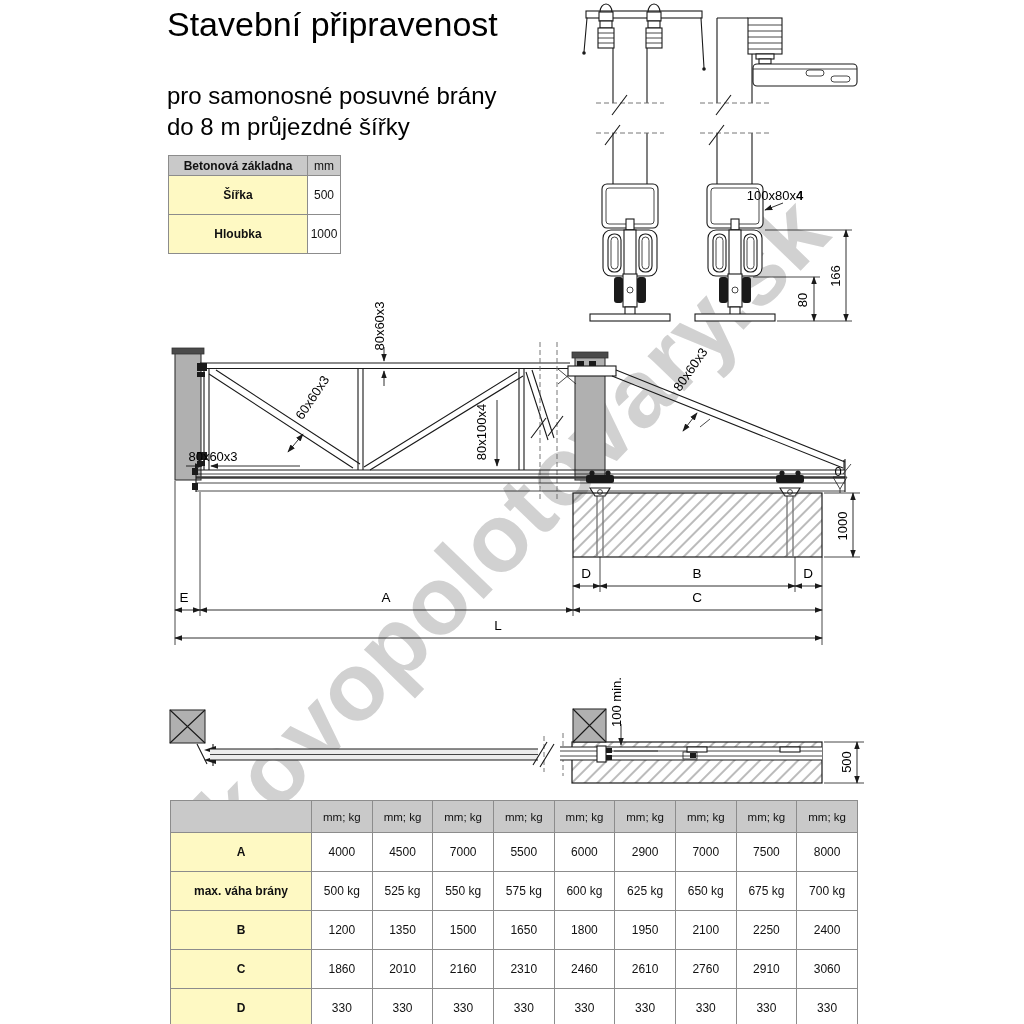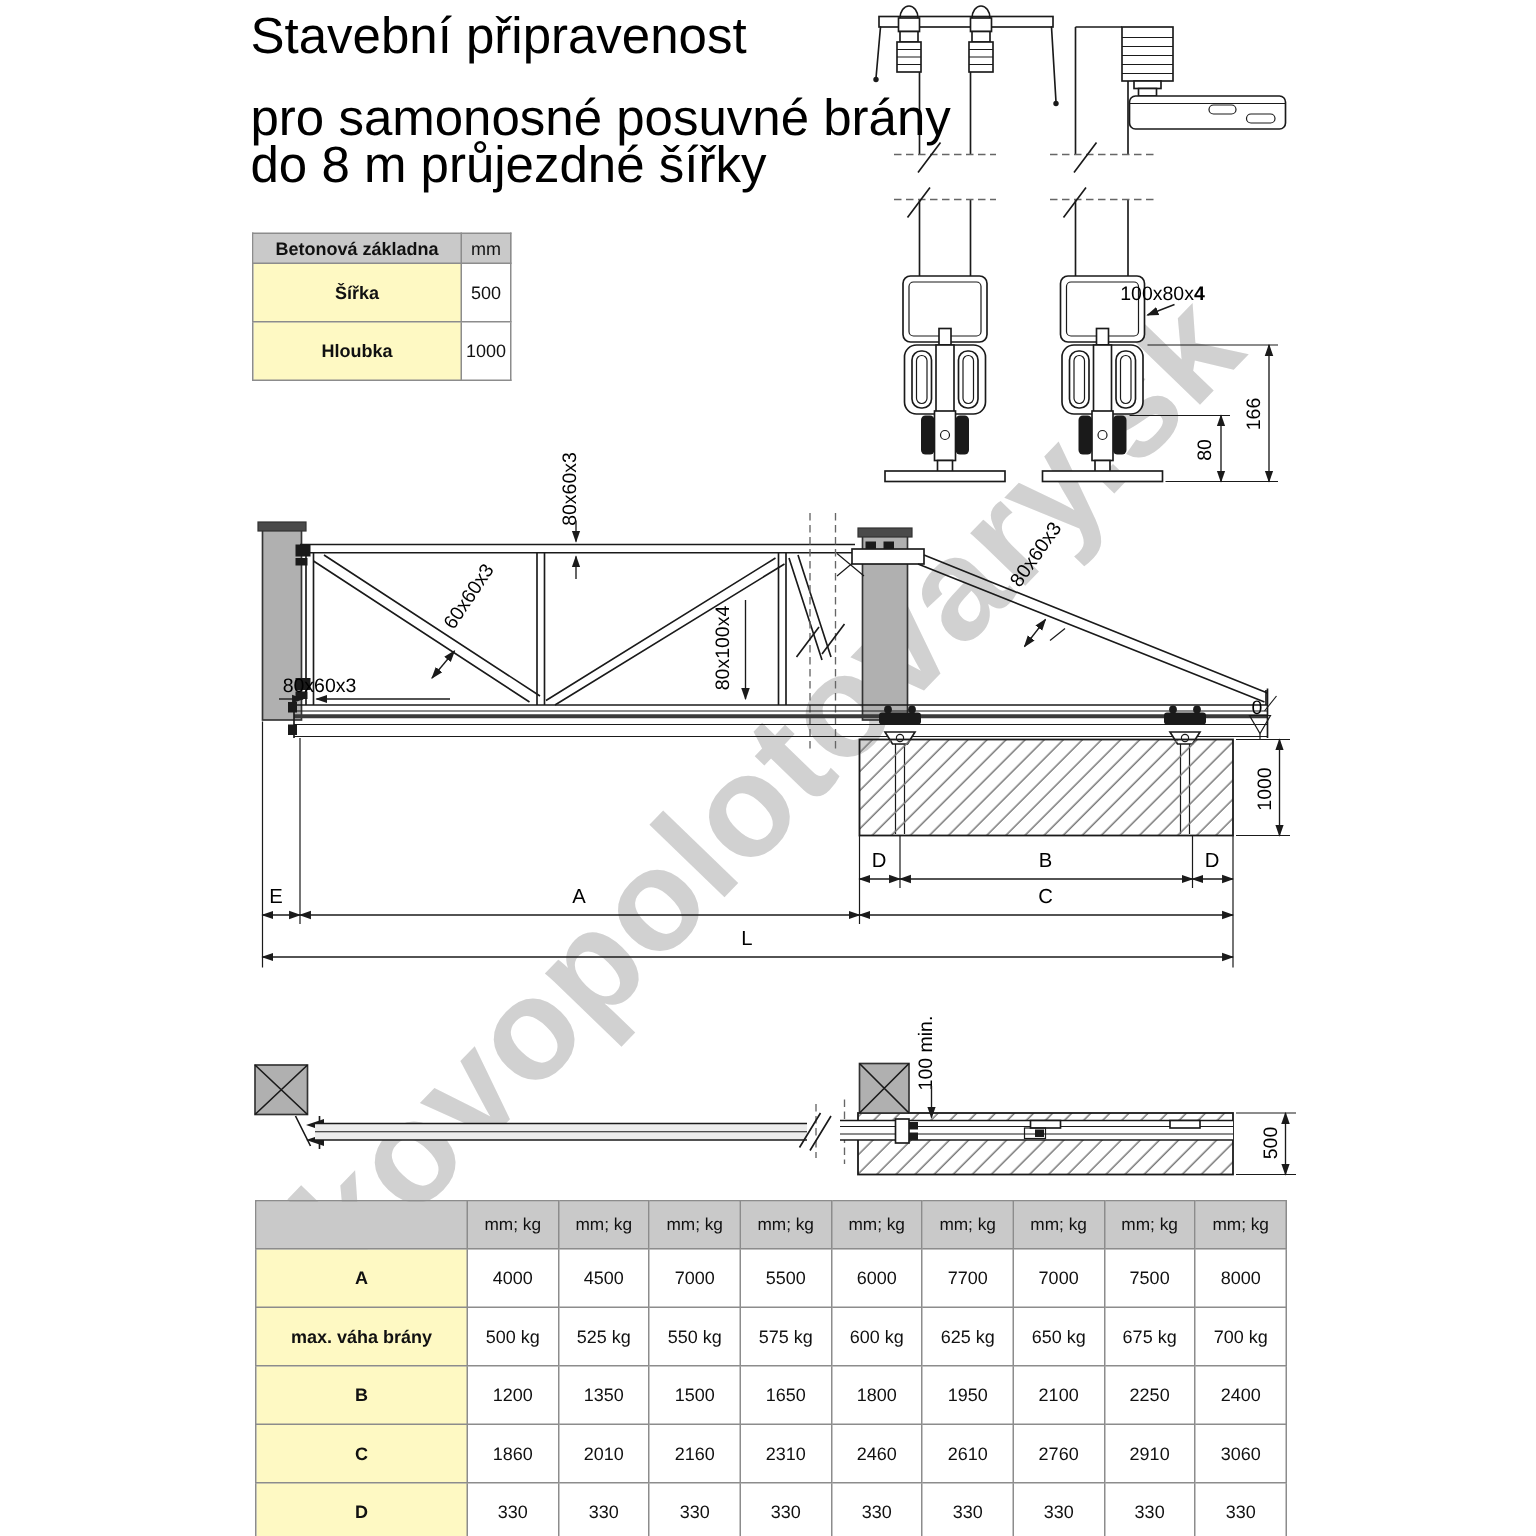--- a/index.html
+++ b/index.html
@@ -7,21 +7,21 @@
     position:relative; width:1024px; height:1024px; overflow:hidden;
     background:#fff; font-family:"Liberation Sans", sans-serif; color:#000;
   }
   .watermark {
     position:absolute; left:512px; top:522px; z-index:0;
     transform:translate(-50%,-50%) rotate(-46deg);
     font-size:96px; font-weight:bold; letter-spacing:1px;
     color:#b3b3b3; opacity:0.6; white-space:nowrap;
   }
   .title { position:absolute; left:167px; top:5px; z-index:2; font-size:34px; }
-  .subtitle { position:absolute; left:167px; top:64px; z-index:2; font-size:34px; line-height:31px; }
+  .subtitle { position:absolute; left:167px; top:80px; z-index:2; font-size:24px; line-height:31px; }
   .formulas { position:absolute; left:269px; top:658px; z-index:2; font-size:29px; line-height:35px; }
   svg#drawing { position:absolute; left:0; top:0; z-index:1; }
 
   .tbl { border-collapse:collapse; position:absolute; table-layout:fixed; z-index:3; }
   .tbl th, .tbl td { border:1px solid #8c8c8c; text-align:center; vertical-align:middle; padding:0; color:#111; }
   .tbl thead th { background:#c9c9c9; font-weight:normal; font-size:11.5px; }
   .tbl tbody th { background:#fef9c3; font-weight:bold; font-size:12px; }
   .tbl tbody td { background:#fff; font-size:12px; }
   #foundation-table { left:168px; top:155px; width:173px; }
   #foundation-table thead tr { height:20px; }
@@ -94,21 +94,21 @@
         </tr>
       </thead>
       <tbody>
         <tr>
           <th>A</th>
           <td>4000</td>
           <td>4500</td>
           <td>7000</td>
           <td>5500</td>
           <td>6000</td>
-          <td>7700</td>
+          <td>2900</td>
           <td>7000</td>
           <td>7500</td>
           <td>8000</td>
         </tr>
         <tr>
           <th>max. váha brány</th>
           <td>500 kg</td>
           <td>525 kg</td>
           <td>550 kg</td>
           <td>575 kg</td>

